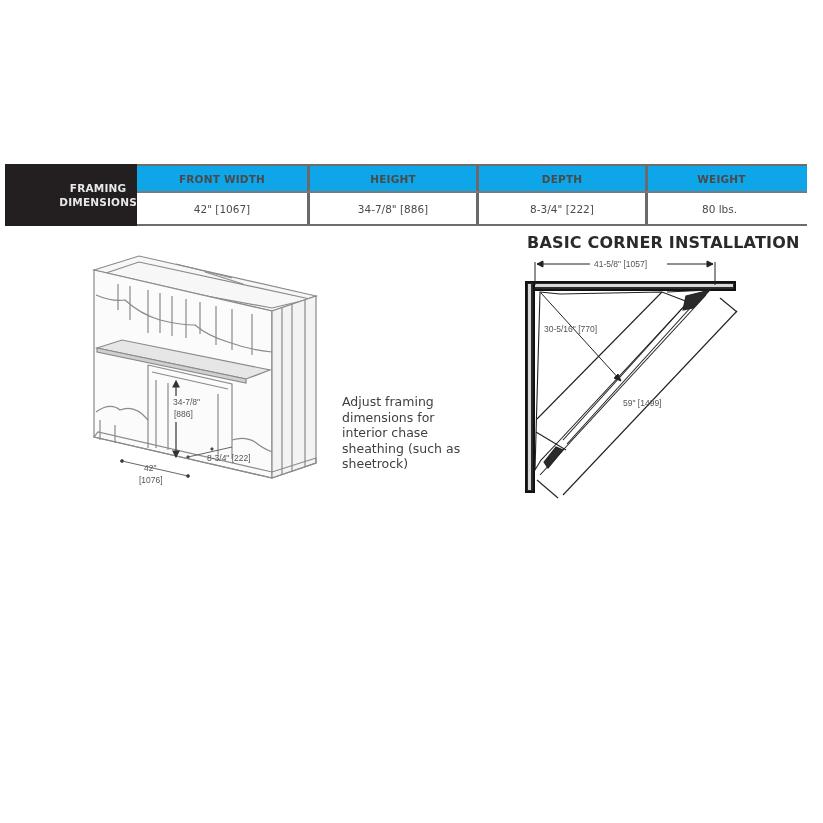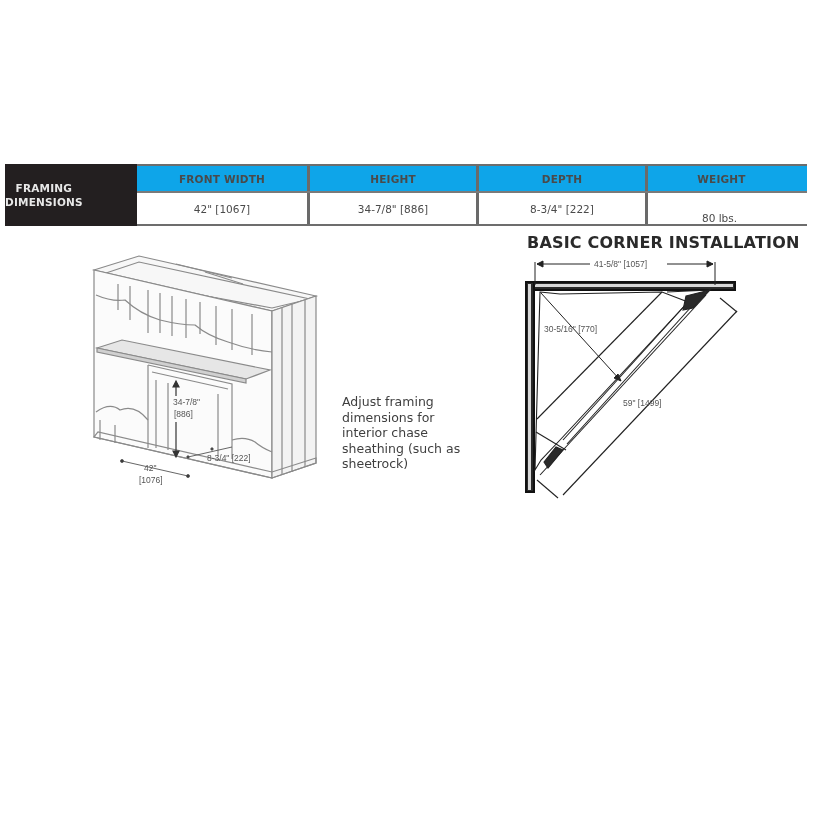--- a/index.html
+++ b/index.html
@@ -1,21 +1,21 @@
 <!DOCTYPE html>
 <html><head>
 <meta charset="utf-8">
 <style>
   html, body { margin:0; padding:0; background:#ffffff; }
   body { width:823px; height:823px; position:relative; overflow:hidden;
          font-family:"DejaVu Sans", "Liberation Sans", sans-serif; color:#3a3a3a; }
   .spec-table { position:absolute; left:5px; top:164px; width:802px; height:62px;
                 border-top:2px solid #6d6d6d; border-bottom:2px solid #6d6d6d; box-sizing:border-box; }
   .label-cell { position:absolute; left:0; top:-2px; width:132px; height:62px; background:#231f20;
-                display:flex; align-items:center; justify-content:flex-start; text-align:center;
+                display:flex; align-items:center; justify-content:flex-end; text-align:center;
                 color:#e8e8e8; font-weight:bold; font-size:10.5px; line-height:14px; letter-spacing:0.2px; }
   .hdr-row { position:absolute; left:132px; top:0; right:0; height:25px; background:#0ea5e9;
              border-bottom:2px solid #7a7a7a; }
   .val-row { position:absolute; left:132px; top:27px; right:0; height:31px; background:#ffffff; }
   .col { position:absolute; top:0; bottom:0; display:flex; align-items:center; justify-content:center;
          box-sizing:border-box; }
   .col.div { border-left:3px solid #6a6a6a; }
   .hdr-text { font-weight:bold; font-size:10.5px; color:#4a4a4a; letter-spacing:0.2px; }
   .val-text { font-size:10.5px; color:#4a4a4a; }
   .corner-title { position:absolute; left:527px; top:233px; font-weight:bold; font-size:16px; color:#2a2a2a;
@@ -51,21 +51,21 @@
   <div class="val-row">
     <div class="col" style="left:0;width:170px;">
       <span class="val-text">42" [1067]</span>
       </div>
     <div class="col div" style="left:170px;width:169px;">
       <span class="val-text">34-7/8" [886]</span>
       </div>
     <div class="col div" style="left:339px;width:169px;">
       <span class="val-text">8-3/4" [222]</span>
       </div>
-    <div class="col div" style="left:508px;right:16px;align-items:flex-end;">
+    <div class="col div" style="left:508px;right:16px;">
       <span class="val-text">80 lbs.</span>
       </div>
   </div>
 </div>
 
 <div class="corner-title">BASIC CORNER INSTALLATION</div>
 
 <svg style="left:0;top:0;" width="823" height="823">
   <g fill="none" stroke="#8a8a8a" stroke-width="1.2">
 

